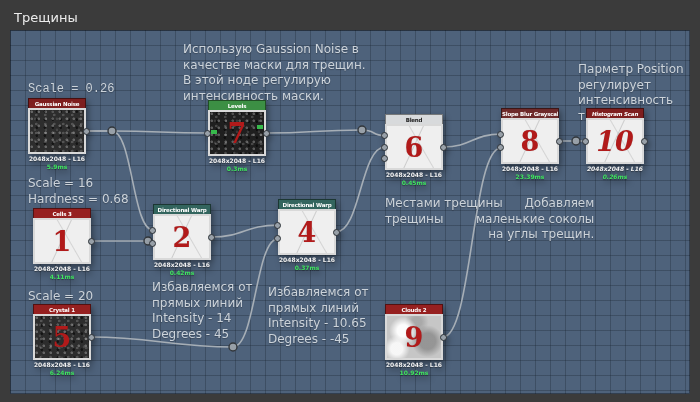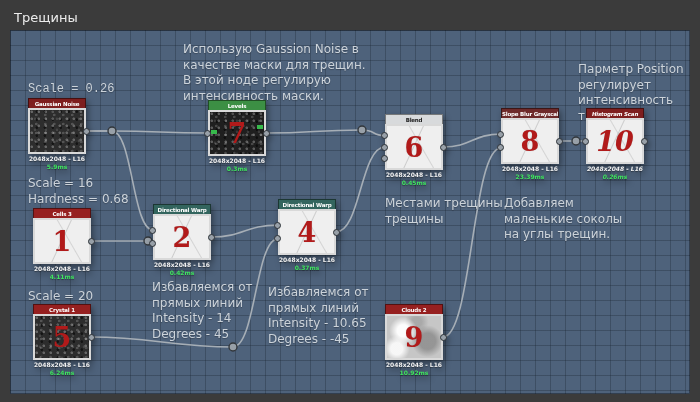--- a/index.html
+++ b/index.html
@@ -108,21 +108,21 @@
       <div class="annotation" style="left: 142px; top: 250px;">Избавляемся от
 прямых линий
 Intensity - 14
 Degrees - 45</div>
       <div class="annotation" style="left: 258px; top: 255px;">Избавляемся от
 прямых линий
 Intensity -  10.65
 Degrees -  -45</div>
       <div class="annotation" style="left: 375px; top: 166px;">Местами трещины
 трещины</div>
-      <div class="annotation" style="left: 494px; top: 166px;">Добавляем
+      <div class="annotation" style="left: 466px; top: 166px; text-align: right;">Добавляем
 маленькие соколы
 на углы трещин.</div>
       <div class="annotation" style="left: 568px; top: 32px;">Парметр Position
 регулирует
 интенсивность
 трещин</div>
     </div>
   <div id="node-layer">
       <div class="node" style="left: 18px; top: 68px;">
         <div class="hdr" style="background:#7e1e1e;color:#ffffff">Gaussian Noise</div>

